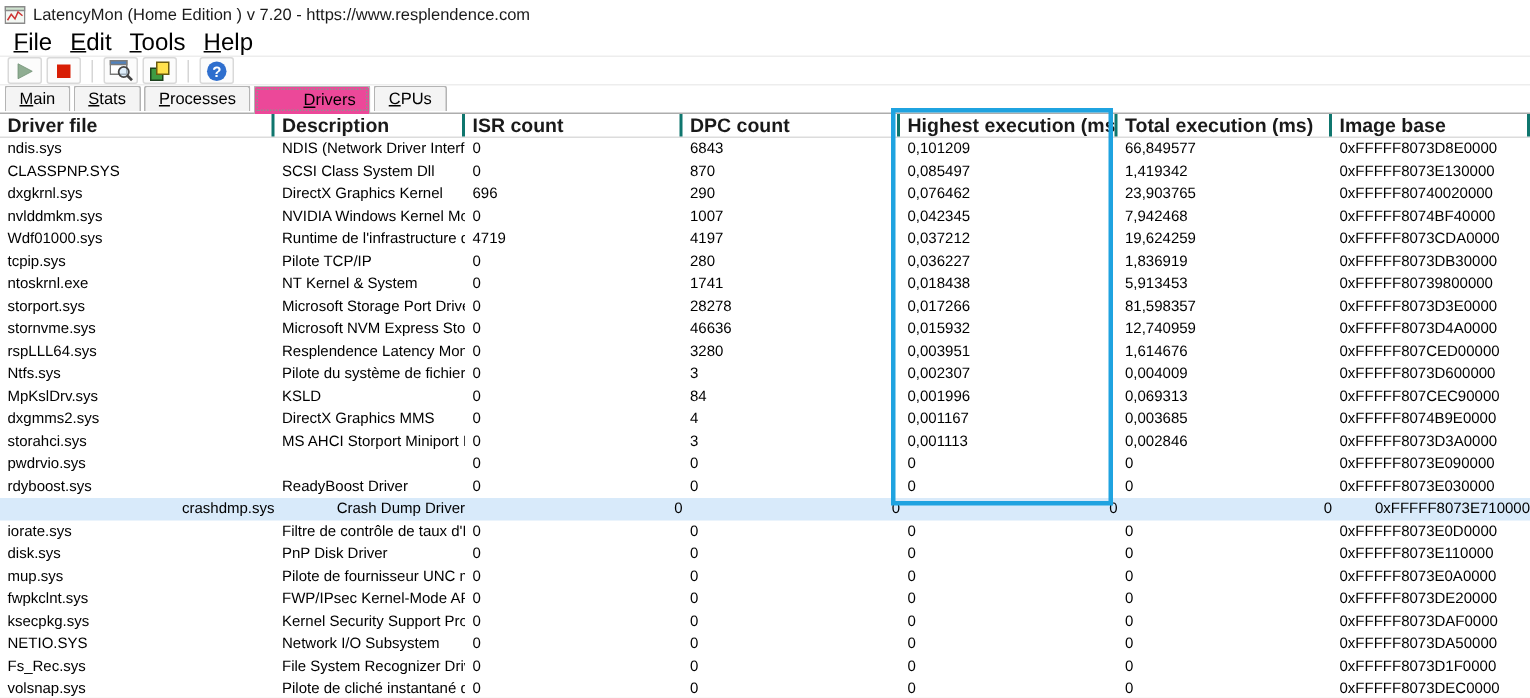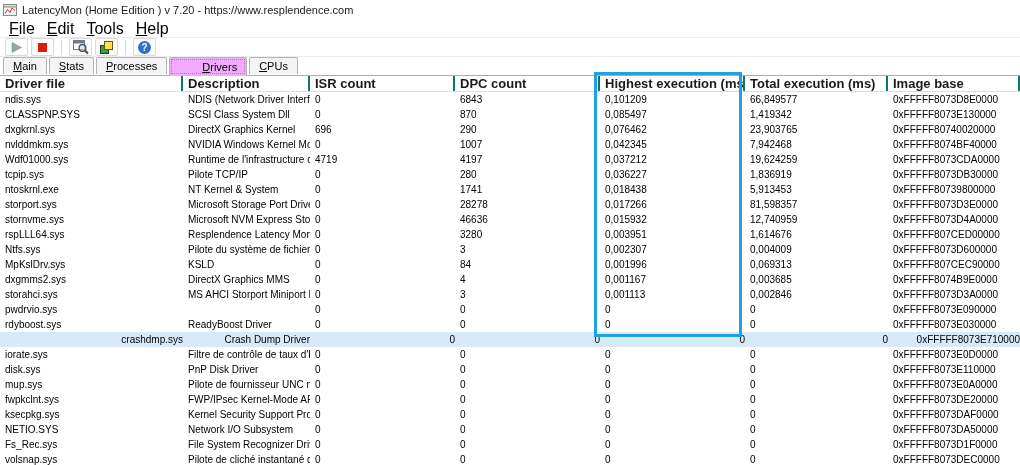--- a/index.html
+++ b/index.html
@@ -19,21 +19,21 @@
   .tbtn { width:23px; height:18px; background:#fcfcfc; border:1px solid #d9d9d9; border-radius:2px;
           display:flex; align-items:center; justify-content:center; padding:0; cursor:pointer; }
   .tbtn span { display:flex; }
   .tsep { width:1px; height:15px; background:#d6d6d6; margin:0 4px; }
 
   .tabstrip { height:19px; display:flex; align-items:flex-start; padding-left:3px; position:relative; }
   .tabstrip::after { content:""; position:absolute; left:0; right:0; bottom:0; height:1px; background:#adadad; z-index:1; }
   .tab { position:relative; z-index:0; height:17px; line-height:17px; font-size:11px; padding:0 9px;
          background:#f4f4f4; border:1px solid #b4b4b4; border-bottom:none; border-radius:2px 2px 0 0;
          margin-right:2px; cursor:pointer; white-space:nowrap; }
-  .tab.active { z-index:2; height:19px; line-height:19px; background:#f0abfc; outline:1px dotted #909090; outline-offset:-3px;padding-left:32px; }
+  .tab.active { z-index:2; height:19px; line-height:19px; background:#ec4899; outline:1px dotted #909090; outline-offset:-3px;padding-left:32px; }
 
   .table { position:absolute; left:0; top:76px; right:0; bottom:0; background:#fff; }
   .thead { display:flex; height:16px; border-bottom:1px solid #dcdcdc; background:#fff; }
   .hcell { font-size:13px; line-height:15px; padding-left:5px; border-right:2px solid #0f766e;
            white-space:nowrap; overflow:hidden; color:#1a1a1a; cursor:pointer;font-weight:bold; }
   .trow { display:flex; height:15px; cursor:default; }
   .trow.selected { background:#d8eafa;text-align:right; }
   .cell { font-size:10px; line-height:15px; padding-left:5px; white-space:nowrap; overflow:hidden; }
 
   .c0{width:183px;flex:none} .c1{width:127px;flex:none} .c2{width:145px;flex:none}

